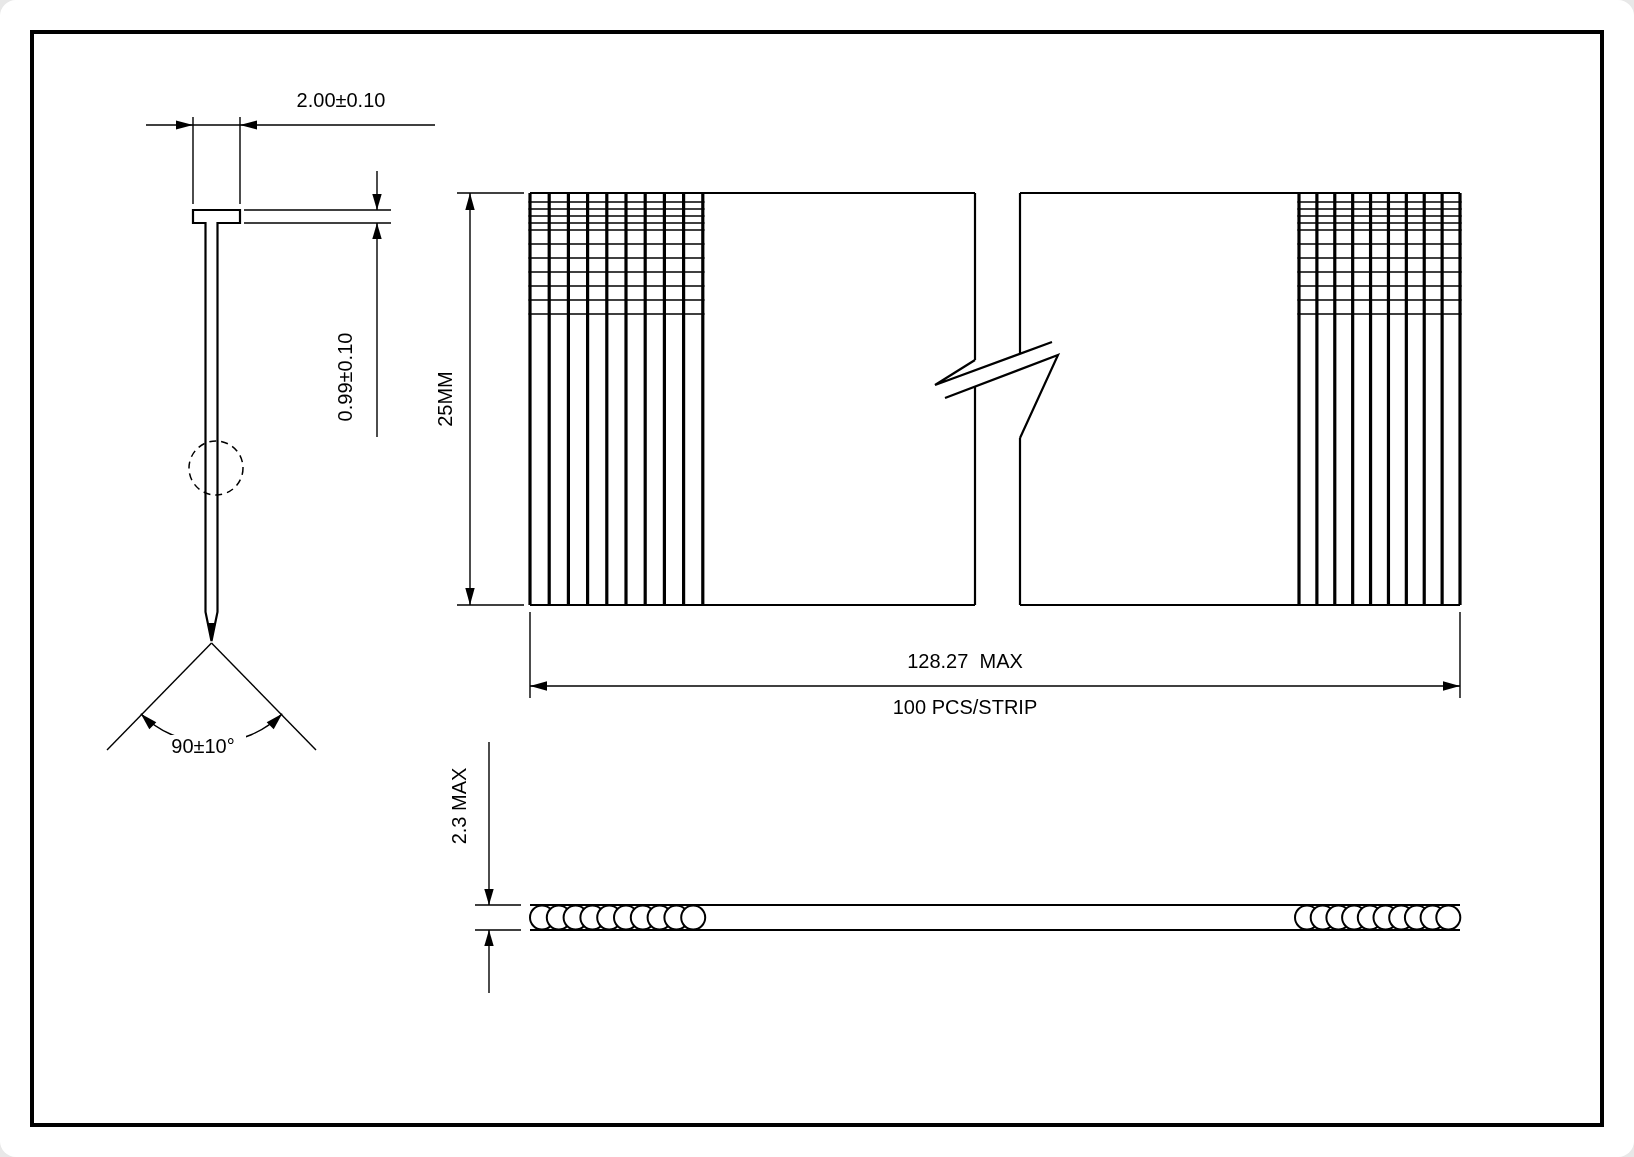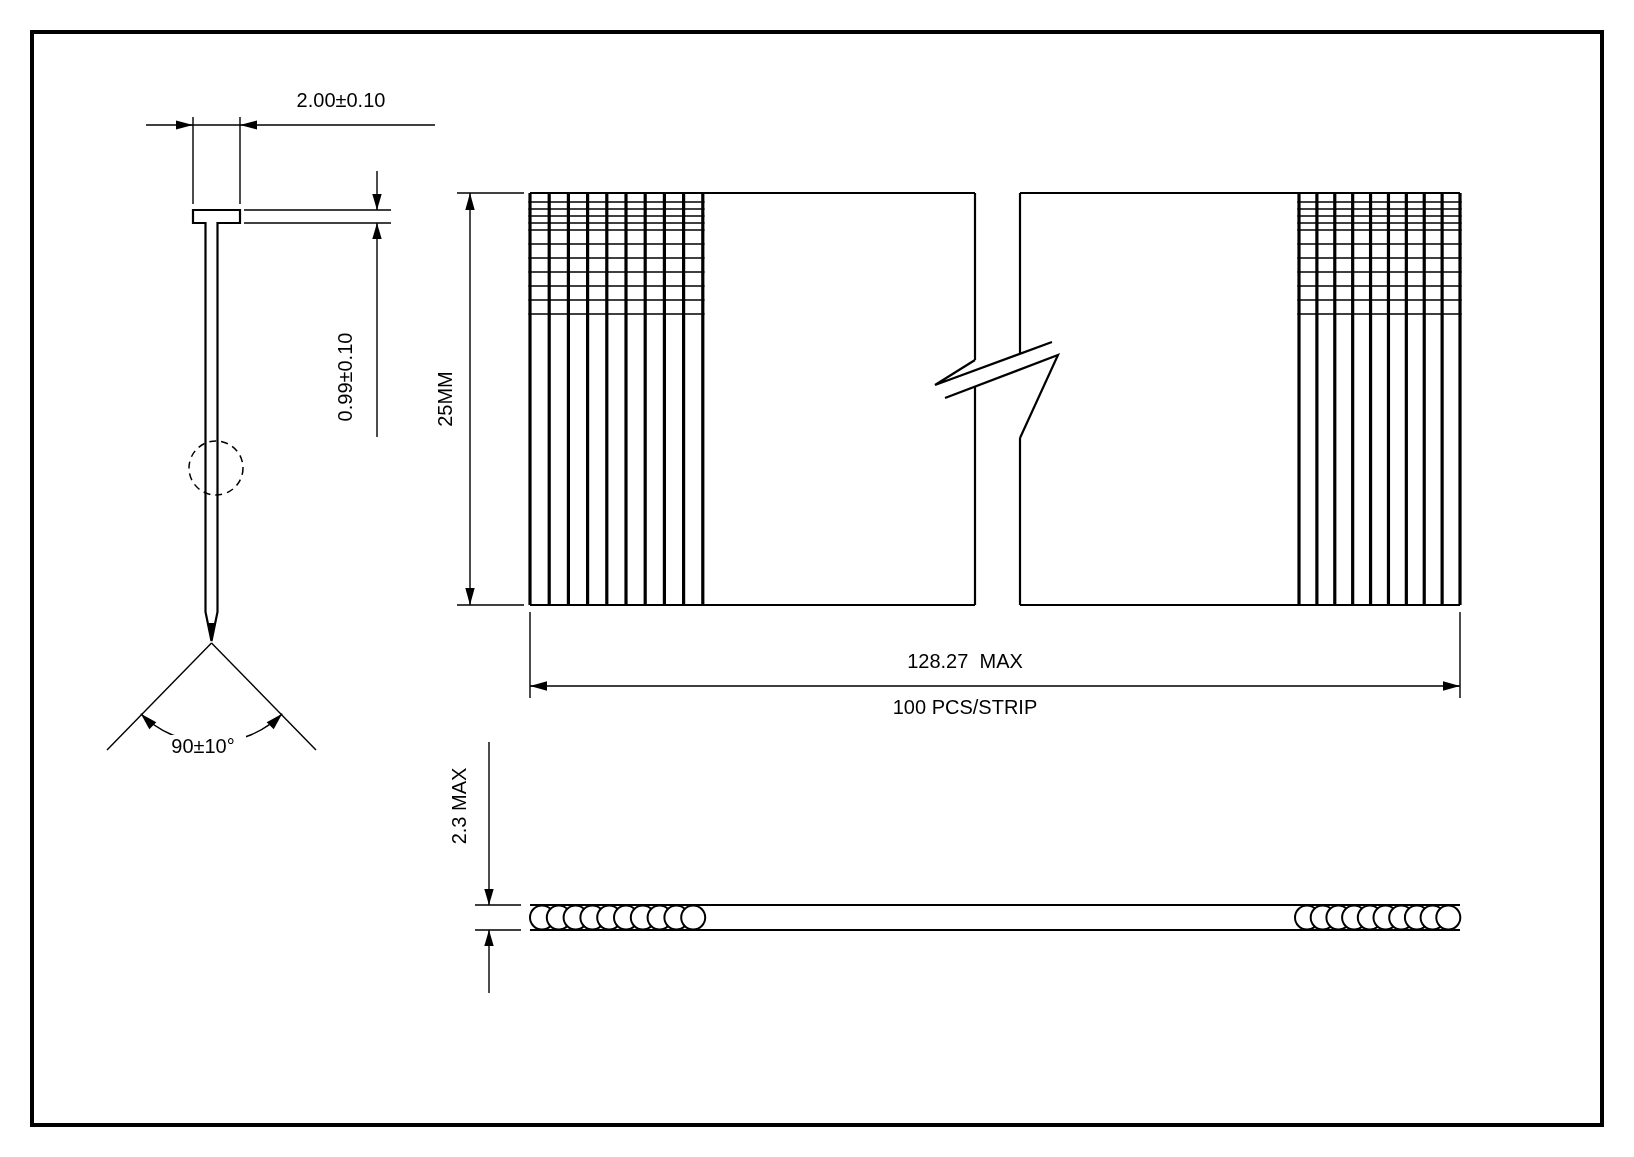--- a/index.html
+++ b/index.html
@@ -1,18 +1,19 @@
 <!DOCTYPE html>
 <html><head>
 <meta charset="utf-8">
 <style>
   html,body{margin:0;padding:0;background:#e8e8e8;}
   .sheet{
     width:1634px;height:1157px;position:relative;background:#ffffff;
     font-family:"Liberation Sans",sans-serif;
+    border-radius:16px;
   }
   svg{position:absolute;left:0;top:0;}
   .outline{fill:none;stroke:#000;stroke-width:2.2;}
   .solidw{fill:#fff;stroke:#000;stroke-width:2.2;}
   .nail-col{stroke:#000;stroke-width:3.2;}
   .thin{stroke:#000;stroke-width:1.3;}
   .dim{stroke:#000;stroke-width:1.4;fill:none;}
   .arr{fill:#000;stroke:none;}
   .dashed{fill:none;stroke:#000;stroke-width:1.5;stroke-dasharray:7 5;}
   .dtxt{font-family:"Liberation Sans",sans-serif;font-size:20px;fill:#000;white-space:pre;}

